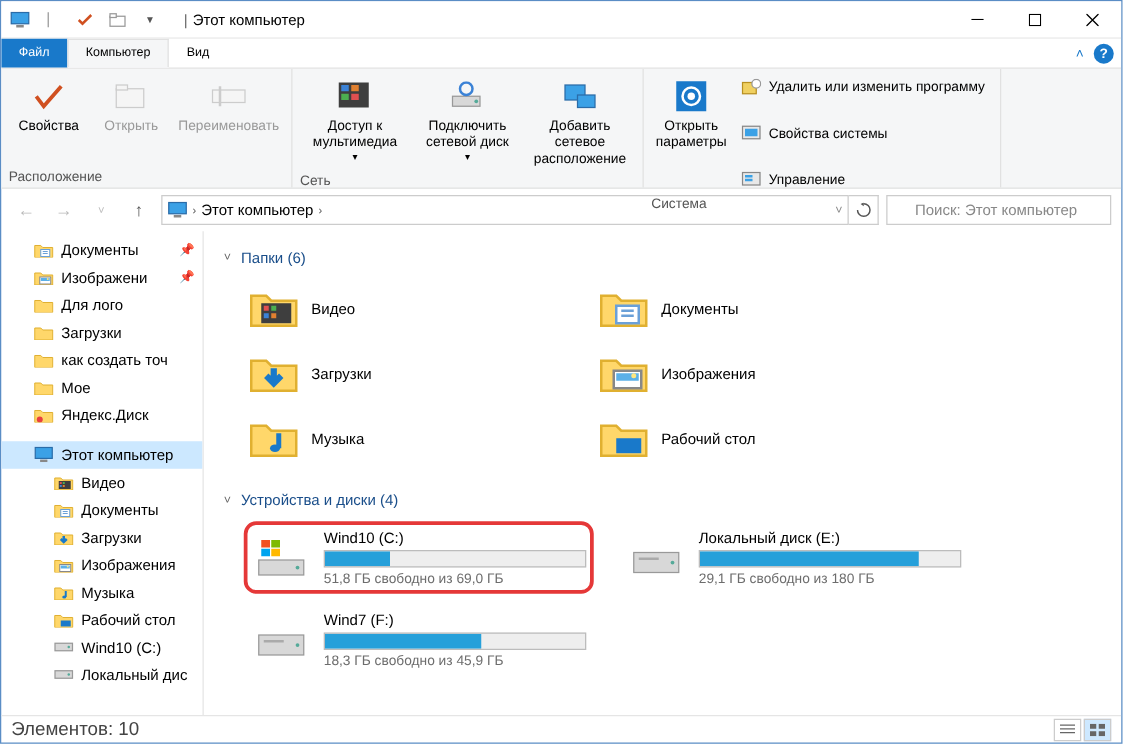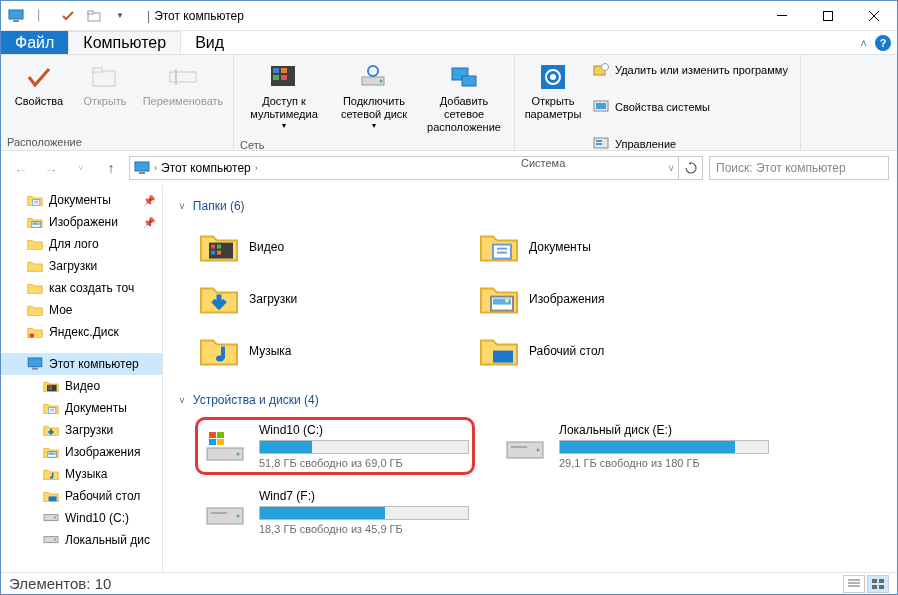--- a/index.html
+++ b/index.html
@@ -9,21 +9,21 @@
 .titlebar { height: 30px; display: flex; align-items: center; background: #fff; border-bottom: 1px solid #e5e5e5; }
 .qat { display: flex; align-items: center; padding: 0 4px; gap: 4px; }
 .qat-icon { width: 22px; height: 22px; display: flex; align-items: center; justify-content: center; }
 .title { flex: 1; padding-left: 8px; font-size: 12px; display: flex; align-items: center; }
 .title-sep { margin: 0 4px; color: #666; }
 .win-controls { display: flex; }
 .win-btn { width: 46px; height: 30px; display: flex; align-items: center; justify-content: center; font-size: 10px; }
 
 
 .tabs { height: 24px; display: flex; align-items: stretch; background: #fff; border-bottom: 1px solid #e1e1e1; position: relative; }
-.tab { padding: 0 14px; display: flex; align-items: center; font-size: 16px; cursor: default; }
+.tab { padding: 0 14px; display: flex; align-items: center; font-size: 10px; cursor: default; }
 .tab.file { background: #1979ca; color: #fff; }
 .tab.active { border: 1px solid #e1e1e1; border-bottom: 1px solid #f5f6f7; background: #f5f6f7; }
 .tab-right { position: absolute; right: 6px; top: 0; height: 100%; display: flex; align-items: center; gap: 8px; }
 .help-icon { width: 16px; height: 16px; border-radius: 50%; background: #1979ca; color: #fff; display: flex; align-items: center; justify-content: center; font-size: 11px; font-weight: bold; }
 
 
 .ribbon { height: 96px; background: #f5f6f7; border-bottom: 1px solid #e1e1e1; display: flex; }
 .ribbon-group { border-right: 1px solid #e1e1e1; padding: 4px 6px 2px; display: flex; flex-direction: column; }
 .ribbon-group-content { flex: 1; display: flex; align-items: flex-start; gap: 2px; }
 .ribbon-group-label { text-align: left; font-size: 11px; color: #555; padding-top: 2px; }
@@ -34,21 +34,21 @@
 .ribbon-col { display: flex; flex-direction: column; gap: 15px; }
 .ribbon-btn-sm { height: 22px; display: flex; align-items: center; gap: 6px; padding: 0 6px; font-size: 11px; cursor: default; }
 .ribbon-icon-sm { width: 16px; height: 16px; display: flex; align-items: center; justify-content: center; }
 
 
 .navbar { height: 34px; display: flex; align-items: center; padding: 4px 8px; gap: 6px; }
 .nav-arrow { width: 24px; height: 24px; display: flex; align-items: center; justify-content: center; color: #555; font-size: 14px; }
 .nav-arrow.disabled { color: #bbb; }
 .address-bar { flex: 1; height: 24px; border: 1px solid #ccc; display: flex; align-items: center; padding: 0 4px; gap: 4px; font-size: 12px; }
 .address-refresh { width: 24px; height: 24px; border: 1px solid #ccc; border-left: none; display: flex; align-items: center; justify-content: center; margin-left: -6px; }
-.search-box { width: 180px; height: 24px; border: 1px solid #ccc; padding: 0 6px; display: flex; align-items: center; color: #888; font-size: 12px; }
+.search-box { width: 180px; height: 24px; border: 1px solid #ccc; padding: 0 22px; display: flex; align-items: center; color: #888; font-size: 12px; }
 
 
 .main { display: flex; height: calc(100% - 30px - 24px - 96px - 34px - 22px); }
 .sidebar { width: 162px; border-right: 1px solid #e5e5e5; overflow-y: auto; padding-top: 4px; }
 .side-item { height: 22px; display: flex; align-items: center; gap: 6px; padding: 0 6px 0 26px; font-size: 12px; cursor: default; white-space: nowrap; overflow: hidden; position: relative; }
 .side-item.selected { background: #cce8ff; }
 .side-item .pin { position: absolute; right: 6px; color: #666; font-size: 10px; }
 .side-icon { width: 16px; height: 16px; display: flex; align-items: center; justify-content: center; flex-shrink: 0; }
 .side-indent { padding-left: 42px; }
 

